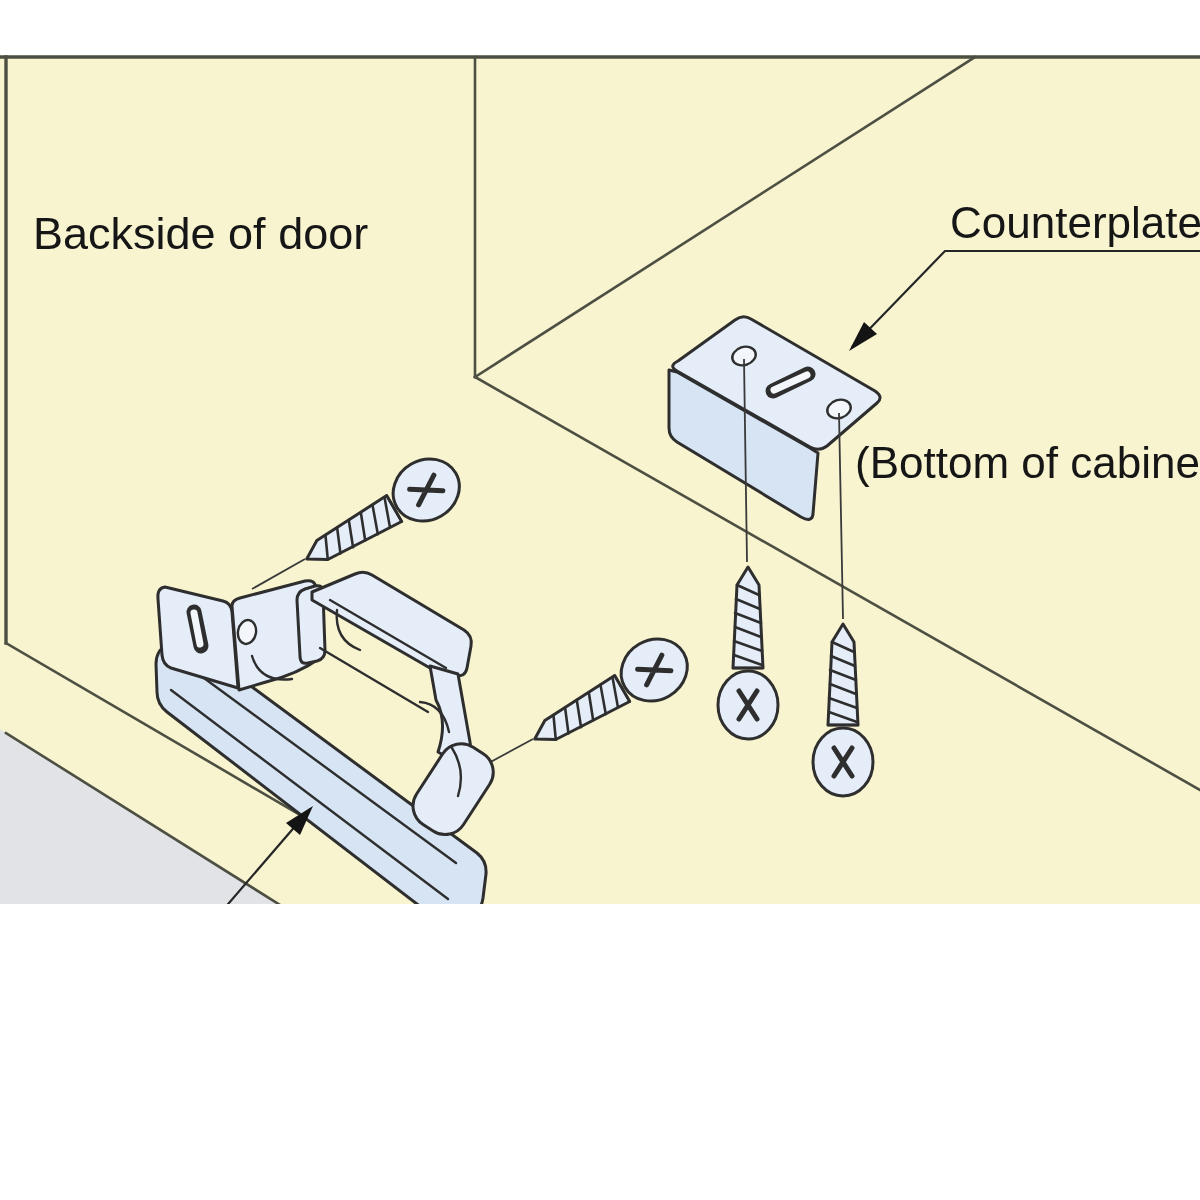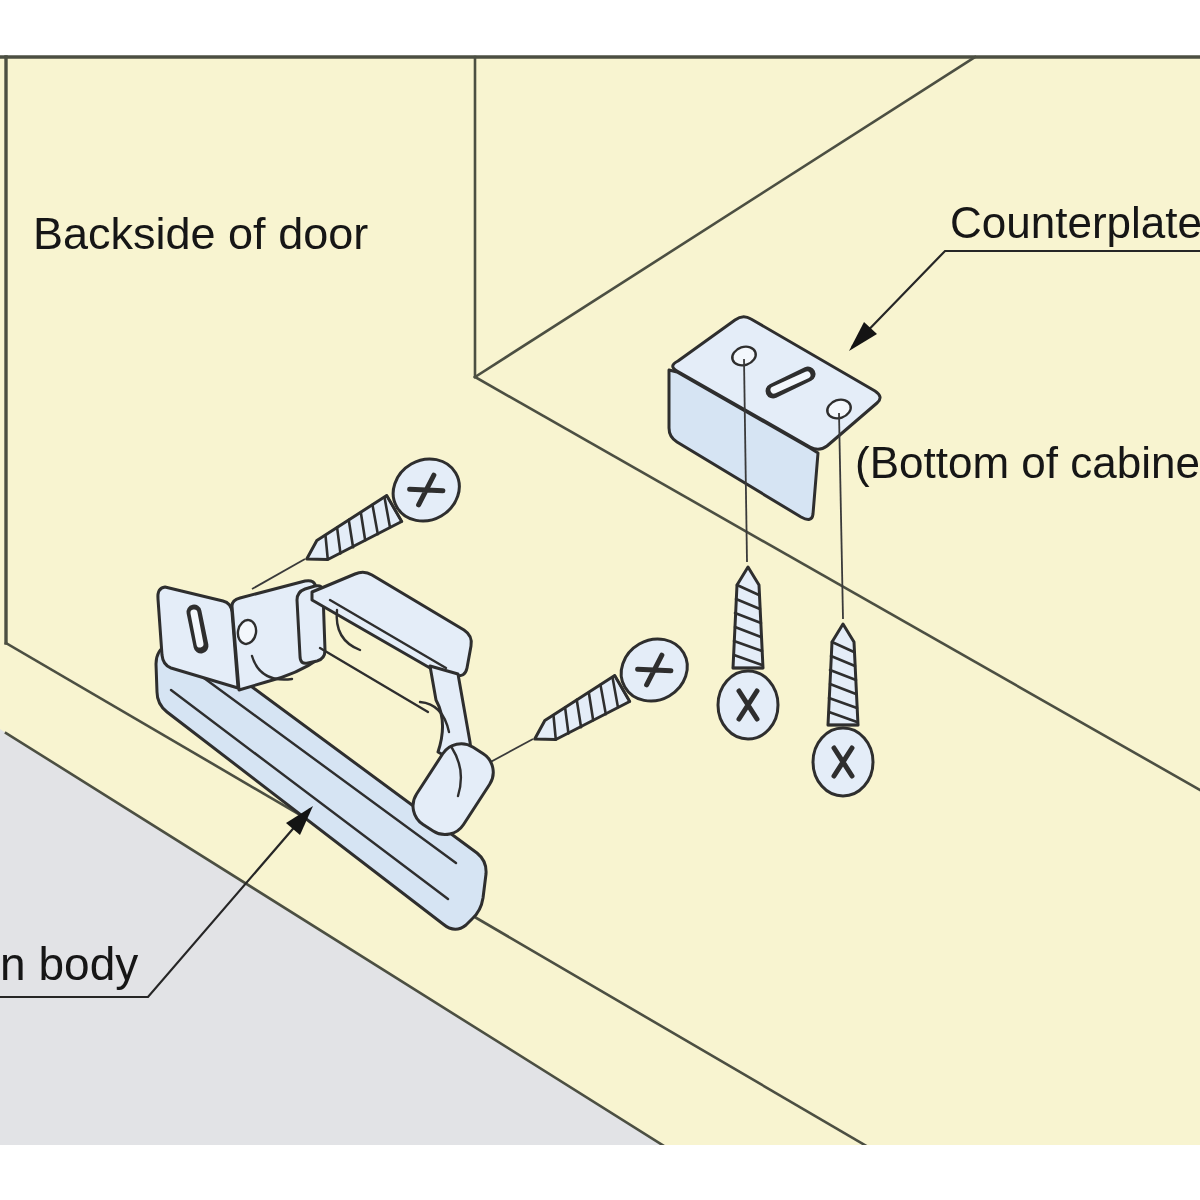--- a/index.html
+++ b/index.html
@@ -1,16 +1,16 @@
 <!DOCTYPE html>
 <html style="--bg: #ffffff; --panel: #f8f4d0; --floor: #e2e3e6; --outline: #2e2e2e; --line: #4c4f42; --part-fill: #e4edf8; --part-shade: #d6e4f3; --hole-fill: #f3f7fc; --text: #161616;"><head>
 <meta charset="utf-8">
 <style>
   html,body{margin:0;padding:0;background:#fff;}
-  .stage{position:relative;width:1200px;height:1145px;overflow:hidden;
+  .stage{position:relative;width:1200px;height:904px;overflow:hidden;
          background:var(--bg,#fff);font-family:"Liberation Sans",sans-serif;}
   svg{display:block}
   .ln{stroke:var(--line,#4c4f42);stroke-width:2.6;fill:none;stroke-linecap:square}
   .frame{stroke-width:3.4}
   .part{fill:var(--part-fill,#e4edf8);stroke:var(--outline,#2e2e2e);stroke-width:3;stroke-linejoin:round}
   .part2{fill:var(--part-shade,#d6e4f3);stroke:var(--outline,#2e2e2e);stroke-width:3;stroke-linejoin:round}
   .sline{fill:none;stroke:var(--outline,#2e2e2e);stroke-width:2.4;stroke-linecap:round}
   .thread{fill:none;stroke:var(--outline,#2e2e2e);stroke-width:2.6;stroke-linecap:round}
   .cross{fill:none;stroke:var(--outline,#2e2e2e);stroke-width:5;stroke-linecap:round}
   .hole{fill:var(--hole-fill,#f3f7fc);stroke:var(--outline,#2e2e2e);stroke-width:2.4}

